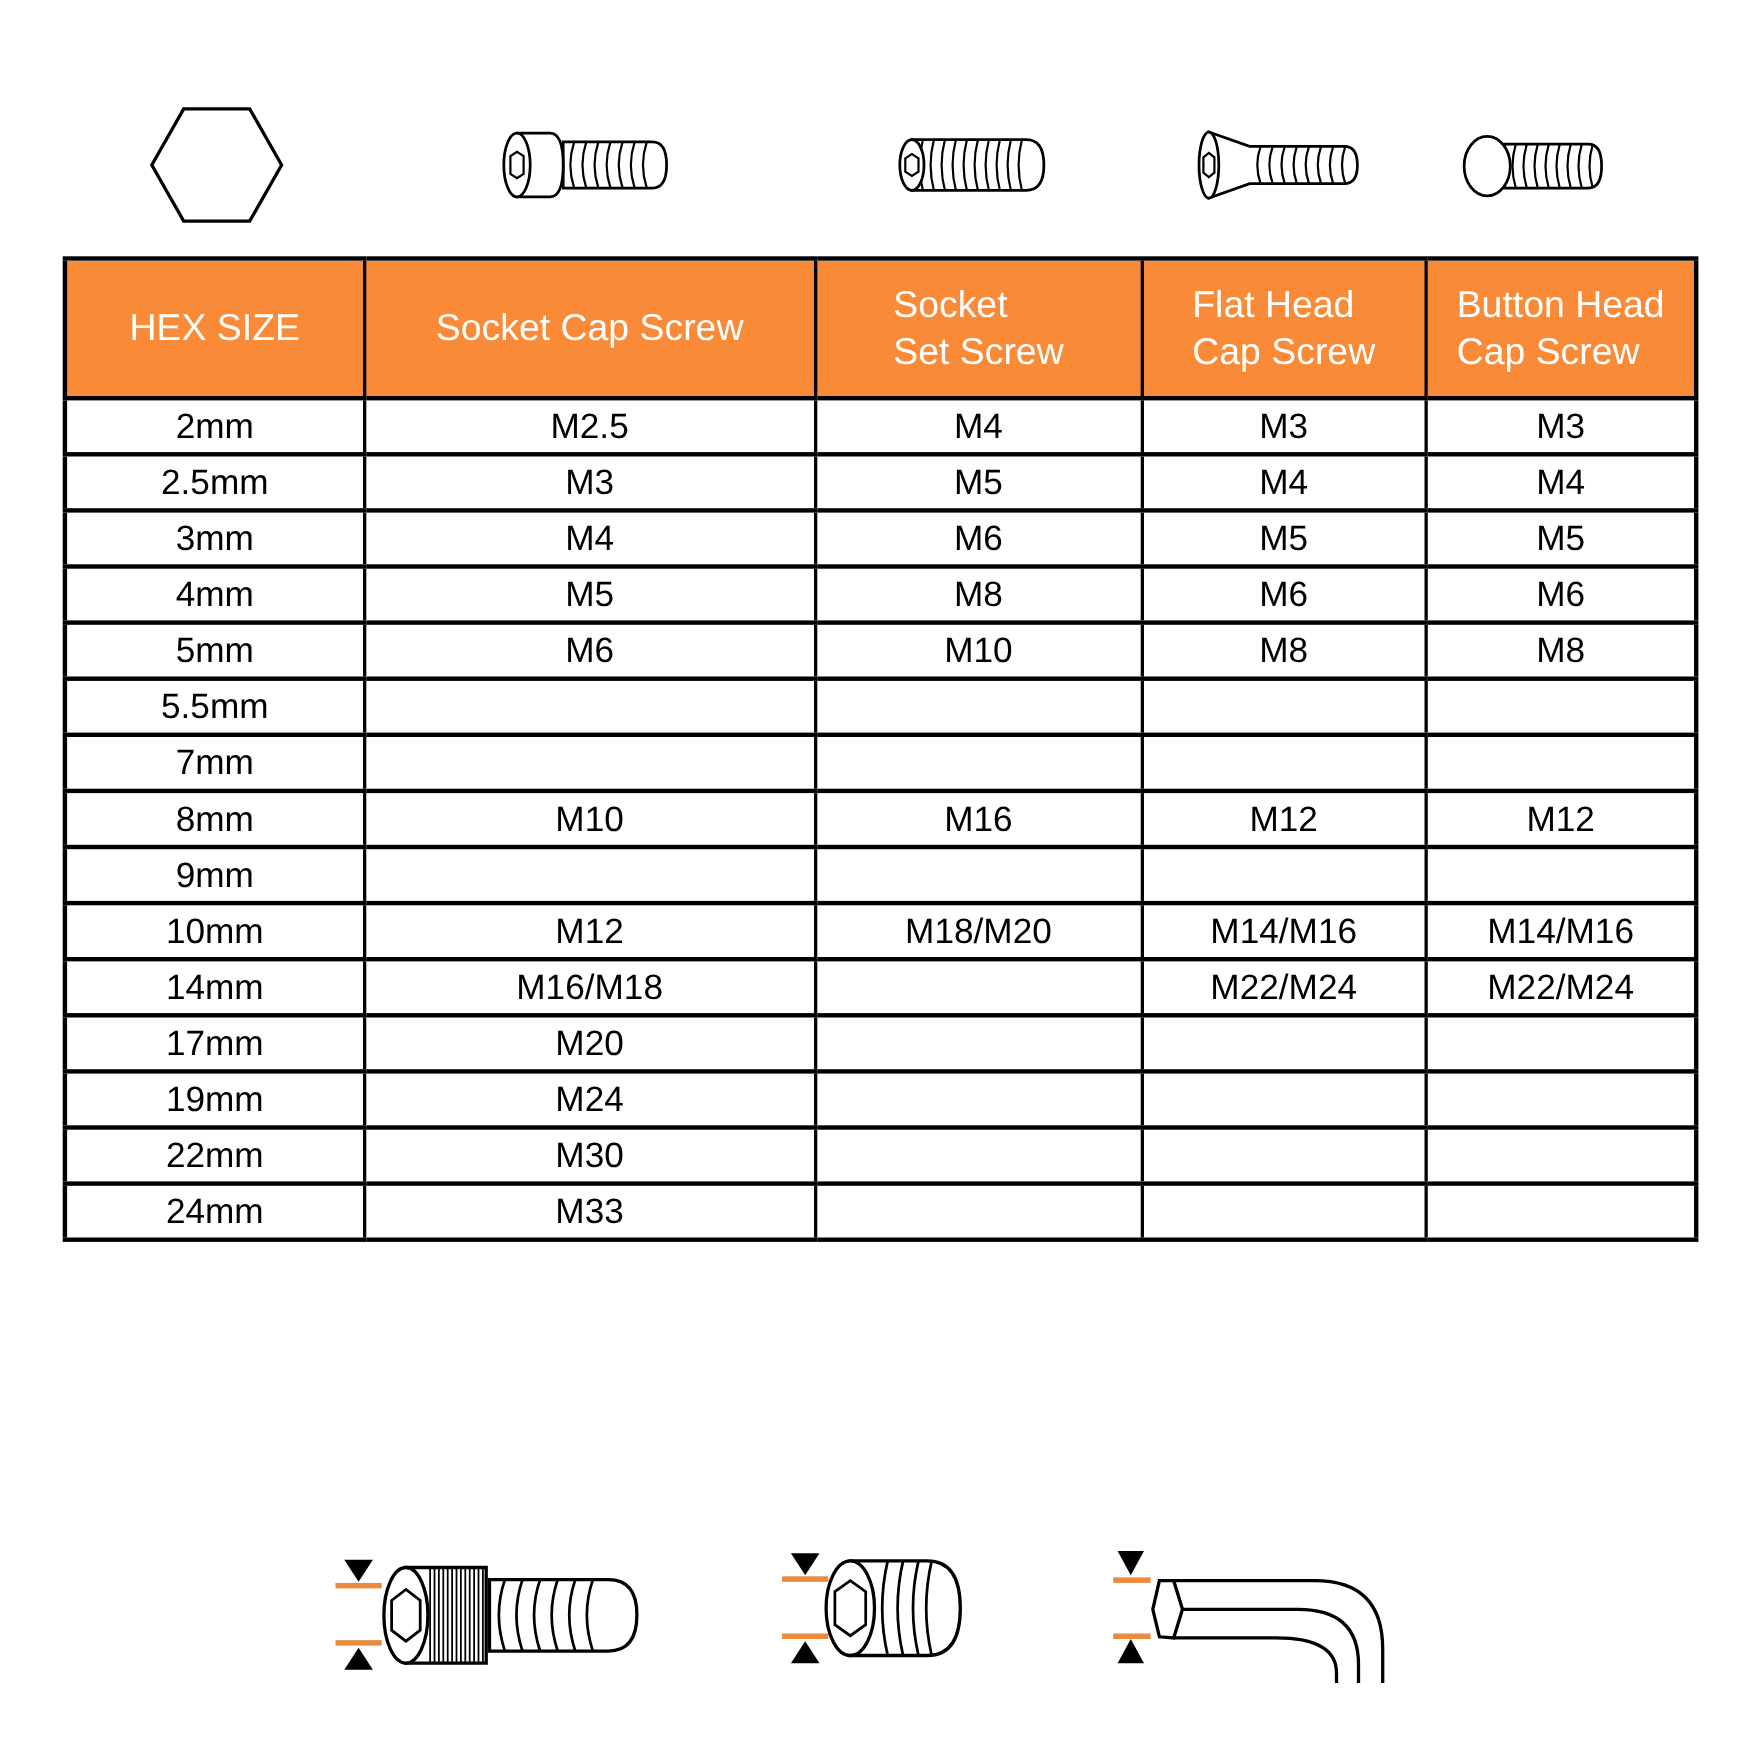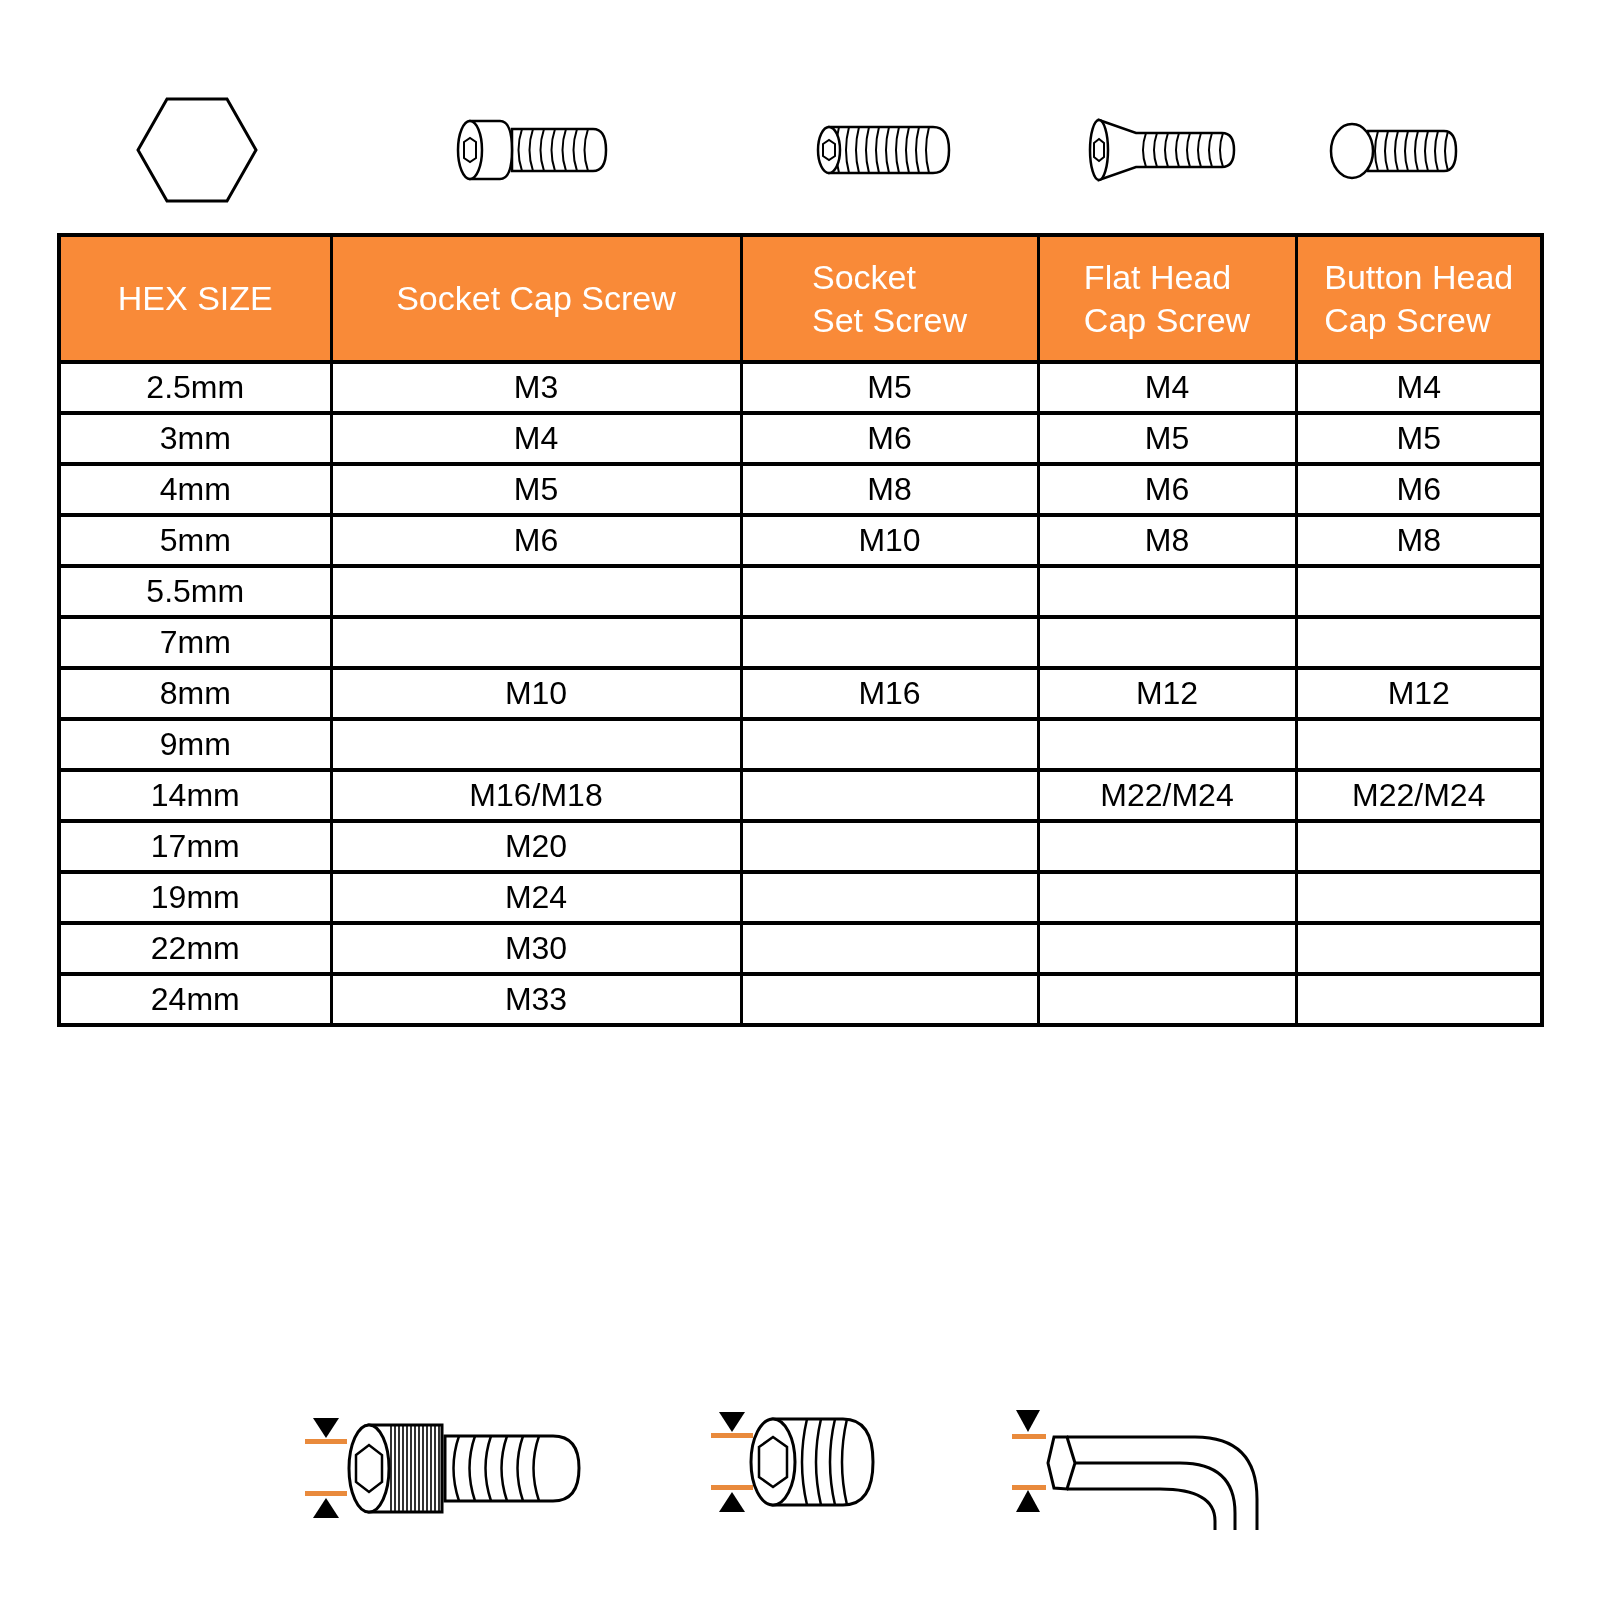--- a/index.html
+++ b/index.html
@@ -131,20 +131,27 @@
         <th>
           <div class="th-inner">
             <span class="hl">Button Head</span>
             <span class="hl">Cap Screw</span>
           </div>
         </th>
       </tr>
     </thead>
     <tbody>
         <tr>
+          <td>2mm</td>
+          <td>M2.5</td>
+          <td>M4</td>
+          <td>M3</td>
+          <td>M3</td>
+        </tr>
+        <tr>
           <td>2.5mm</td>
           <td>M3</td>
           <td>M5</td>
           <td>M4</td>
           <td>M4</td>
         </tr>
         <tr>
           <td>3mm</td>
           <td>M4</td>
           <td>M6</td>
@@ -185,20 +192,27 @@
           <td>M16</td>
           <td>M12</td>
           <td>M12</td>
         </tr>
         <tr>
           <td>9mm</td>
           <td></td>
           <td></td>
           <td></td>
           <td></td>
+        </tr>
+        <tr>
+          <td>10mm</td>
+          <td>M12</td>
+          <td>M18/M20</td>
+          <td>M14/M16</td>
+          <td>M14/M16</td>
         </tr>
         <tr>
           <td>14mm</td>
           <td>M16/M18</td>
           <td></td>
           <td>M22/M24</td>
           <td>M22/M24</td>
         </tr>
         <tr>
           <td>17mm</td>

